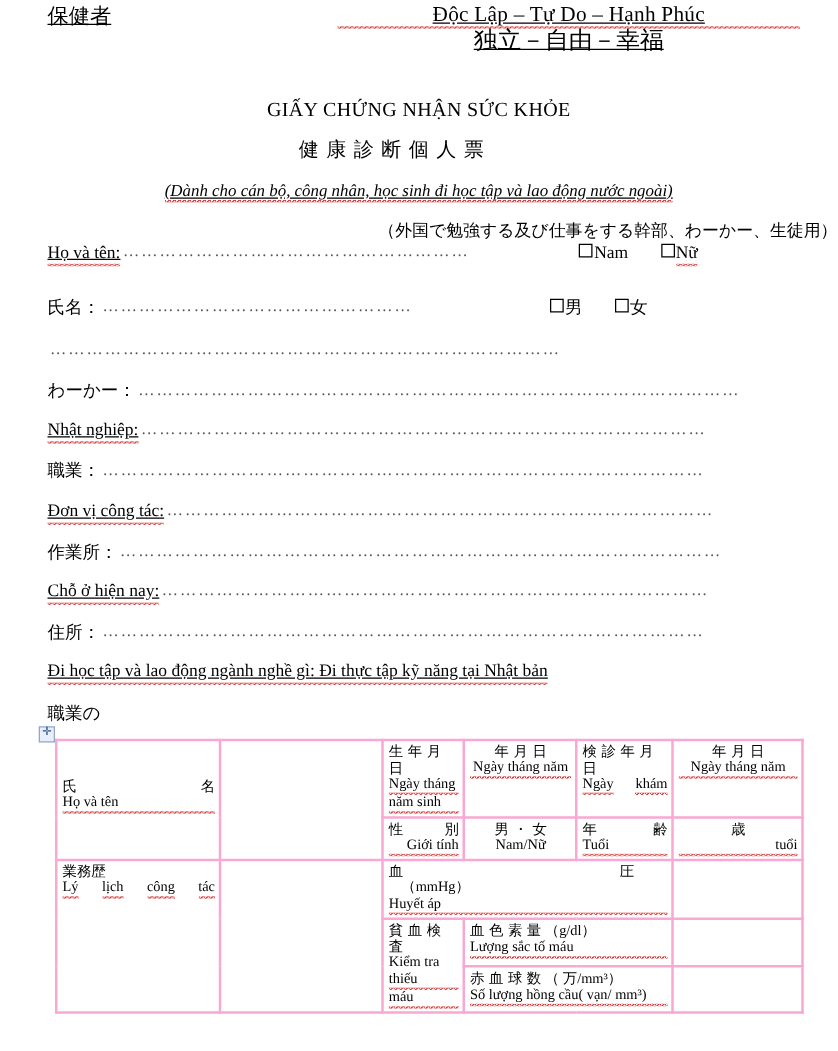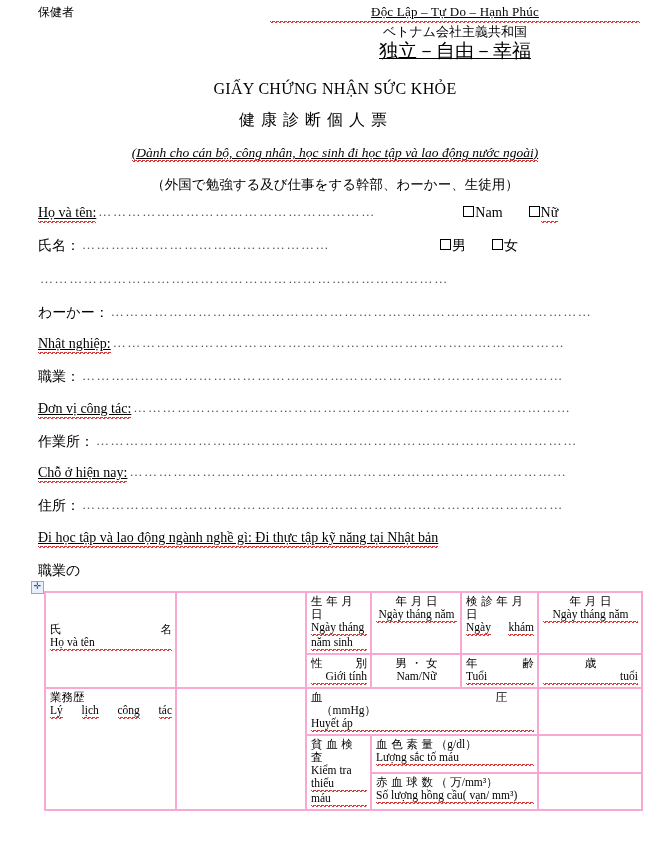--- a/index.html
+++ b/index.html
@@ -29,47 +29,47 @@
     background-repeat: repeat-x;
     background-size: 4px 2px;
     background-position: left bottom;
     padding-bottom: 2px;
   }
 
   
   #header { position: absolute; left: 0; top: 0; width: 670px; }
   #hdr-left {
     position: absolute; left: 38px; top: 4px;
-    font-size: 12px; line-height: 17px;
+    font-size: 17px; line-height: 17px; text-decoration: underline;
   }
   #hdr-right {
     position: absolute; left: 270px; top: 3px;
     width: 370px; text-align: center;
     font-size: 13px; line-height: 18px;
   }
-  #hdr-right .l1 { font-size: 13px; letter-spacing: .2px; }
+  #hdr-right .l1 { font-size: 17px; letter-spacing: .2px; }
   #hdr-right .l2 { font-size: 13px; }
   #hdr-right .l3 { font-size: 19px; }
 
   
   #title-vi {
     position: absolute; left: 0; top: 80px; width: 670px;
     text-align: center; font-size: 16px; letter-spacing: .3px;
   }
   #title-ja {
     position: absolute; left: 0; top: 110px; width: 632px;
     text-align: center; font-size: 16px; letter-spacing: 6px;
   }
   #sub-vi {
     position: absolute; left: 0; top: 145px; width: 670px;
     text-align: center; font-size: 13.5px; font-style: italic;
   }
   #sub-ja {
     position: absolute; left: 0; top: 176px; width: 670px;
-    text-align: center; font-size: 13.5px;
+    text-align: right; font-size: 13.5px;
   }
 
   
   .frow {
     position: absolute;
     left: 38px;
     width: 608px;
     height: 22px;
     font-size: 14px;
     white-space: nowrap;
@@ -150,36 +150,35 @@
 <body>
 
 <div id="header">
 
   <div id="hdr-left">
     <span class="sp">保健者</span>
   </div>
 
   <div id="hdr-right">
     <div class="l1 u sq-red">Độc Lập – Tự Do – Hạnh Phúc</div>
-    <div class="l2 sp">ベトナム会社主義共和国</div>
     <div class="l3 sp u">独立－自由－幸福</div>
   </div>
 </div>
 
 <div id="title-vi">GIẤY CHỨNG NHẬN SỨC KHỎE</div>
 
 <div id="title-ja" class="sp">健康診断個人票</div>
 
 <div id="sub-vi">
   <span class="u sq-red">(Dành cho cán bộ, công nhân, học sinh đi học tập và lao động nước ngoài)</span>
 </div>
 
 <div id="sub-ja" class="sp">（外国で勉強する及び仕事をする幹部、わーかー、生徒用）</div>
 
-<div class="frow" style="top:205px">
+<div class="frow" style="top:194px">
   <span class="flabel u sq-red">Họ và tên:</span>
   <span class="fdots short">…………………………………………………</span>
   <span class="fopts">
     <span class="cbwrap">
       <span class="cbox"></span>
       <span>Nam</span>
     </span>
     <span class="opt-gap"></span>
     <span class="cbwrap">
       <span class="cbox"></span>

